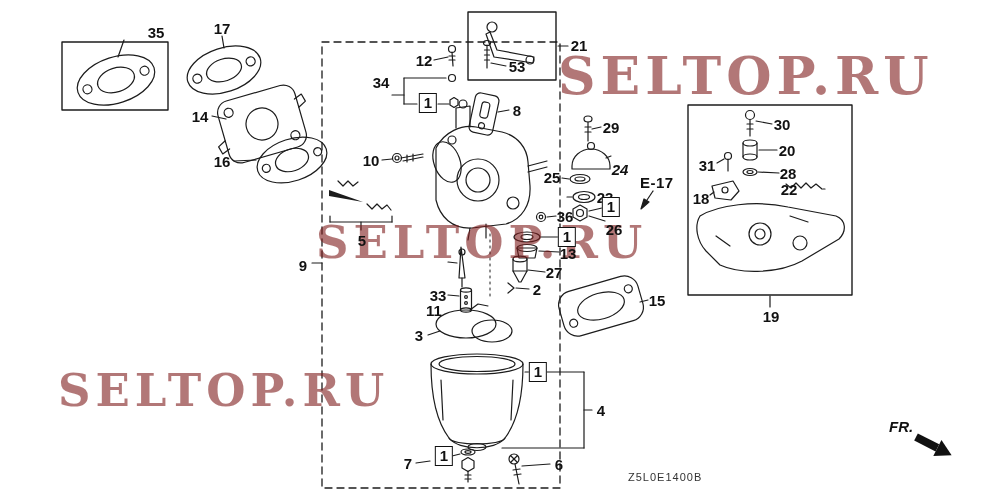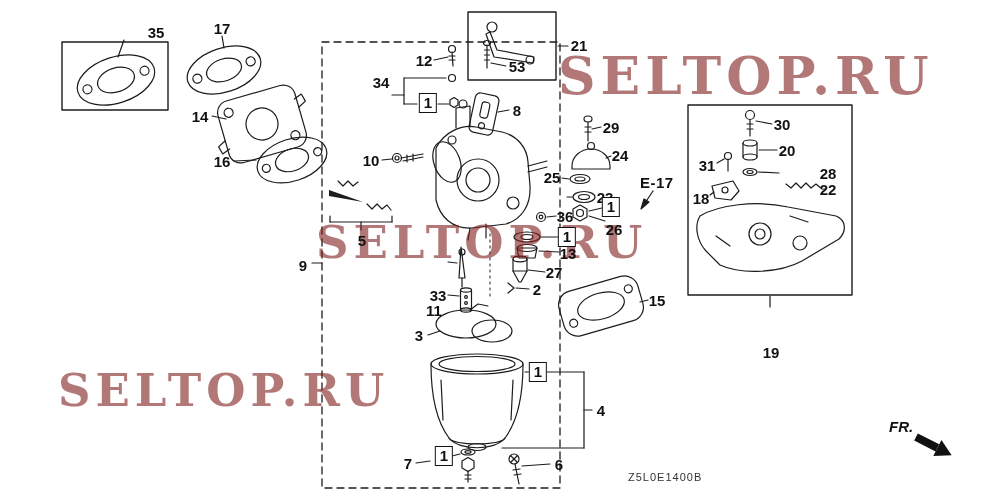--- a/index.html
+++ b/index.html
@@ -308,32 +308,32 @@
       <span class="part-label" style="left: 222px; top: 28px;">17</span>
       <span class="part-label" style="left: 200px; top: 116px; text-align: center;">14</span>
       <span class="part-label" style="left: 222px; top: 161px;">16</span>
       <span class="part-label" style="left: 424px; top: 60px;">12</span>
       <span class="part-label" style="left: 517px; top: 66px;">53</span>
       <span class="part-label" style="left: 579px; top: 45px;">21</span>
       <span class="part-label" style="left: 381px; top: 82px;">34</span>
       <span class="part-label boxed" style="left: 428px; top: 103px;">1</span>
       <span class="part-label" style="left: 517px; top: 110px;">8</span>
       <span class="part-label" style="left: 611px; top: 127px;">29</span>
-      <span class="part-label" style="left: 620px; top: 155px;">24</span>
+      <span class="part-label" style="left: 620px; top: 169px; font-style: italic;">24</span>
       <span class="part-label" style="left: 552px; top: 177px;">25</span>
       <span class="part-label" style="left: 557px; top: 197px; margin-left: 48px;">23</span>
       <span class="part-label boxed" style="left: 611px; top: 207px;">1</span>
       <span class="part-label" style="left: 614px; top: 222px; margin-top: 7px;">26</span>
       <span class="part-label" style="left: 782px; top: 124px;">30</span>
       <span class="part-label" style="left: 787px; top: 150px;">20</span>
       <span class="part-label" style="left: 707px; top: 165px;">31</span>
-      <span class="part-label" style="left: 788px; top: 173px; margin-left: 40px;">28</span>
+      <span class="part-label" style="left: 788px; top: 173px;">28</span>
       <span class="part-label" style="left: 701px; top: 198px;">18</span>
-      <span class="part-label" style="left: 828px; top: 189px;">22</span>
-      <span class="part-label" style="left: 771px; top: 316px; margin-top: 36px;">19</span>
+      <span class="part-label" style="left: 789px; top: 189px;">22</span>
+      <span class="part-label" style="left: 771px; top: 316px;">19</span>
       <span class="part-label" style="left: 371px; top: 160px;">10</span>
       <span class="part-label" style="left: 362px; top: 240px;">5</span>
       <span class="part-label" style="left: 303px; top: 265px;">9</span>
       <span class="part-label" style="left: 565px; top: 216px;">36</span>
       <span class="part-label boxed" style="left: 567px; top: 237px;">1</span>
       <span class="part-label" style="left: 568px; top: 253px;">13</span>
       <span class="part-label" style="left: 434px; top: 262px; margin-top: 48px;">11</span>
       <span class="part-label" style="left: 554px; top: 272px;">27</span>
       <span class="part-label" style="left: 537px; top: 289px;">2</span>
       <span class="part-label" style="left: 438px; top: 295px;">33</span>

